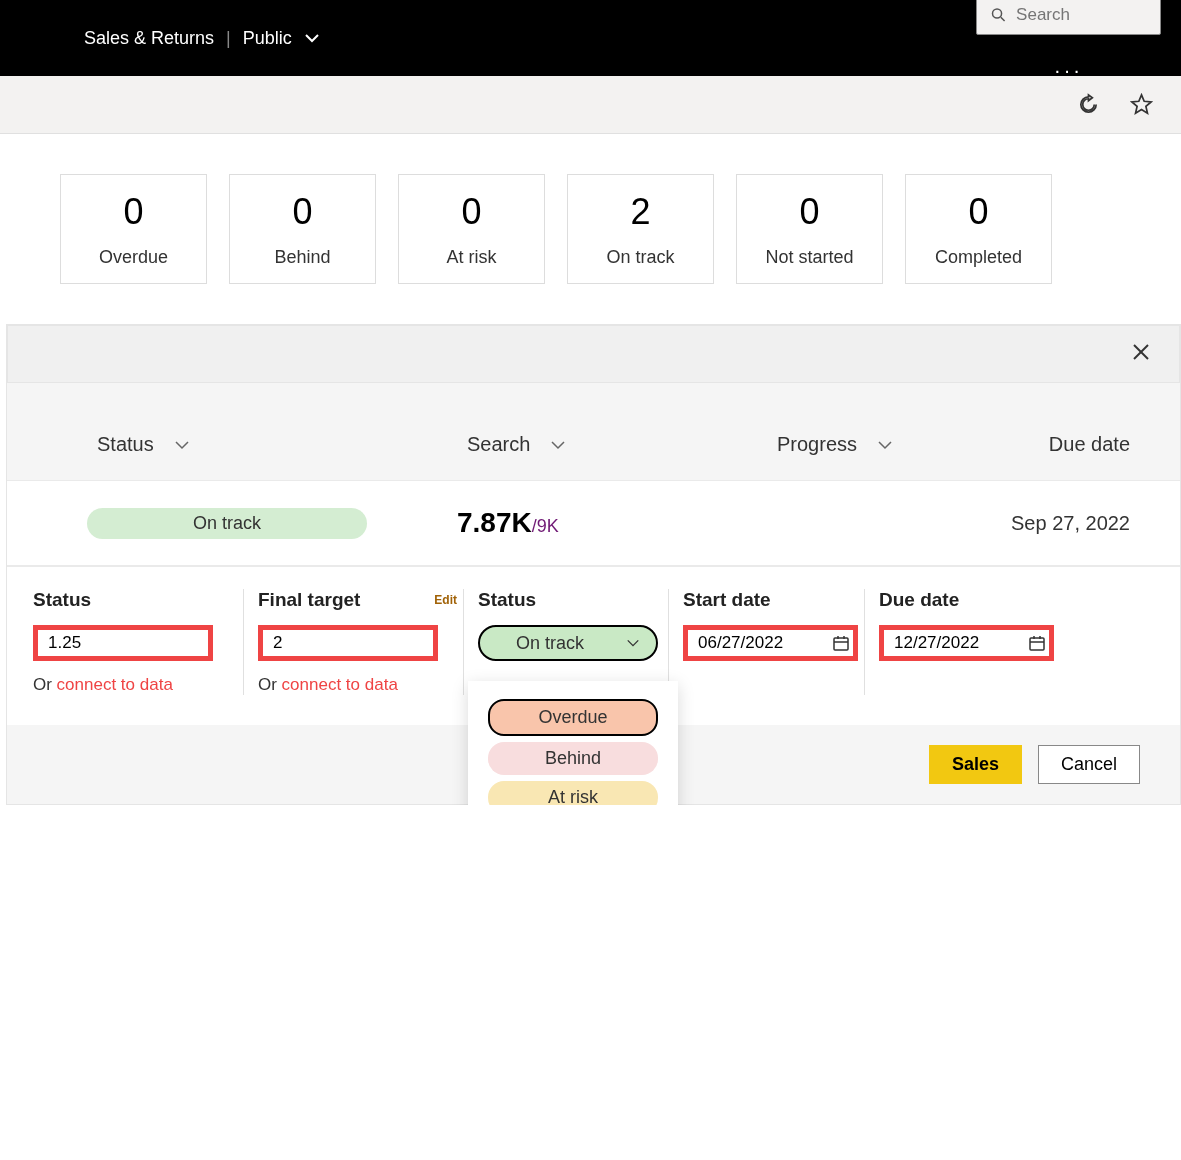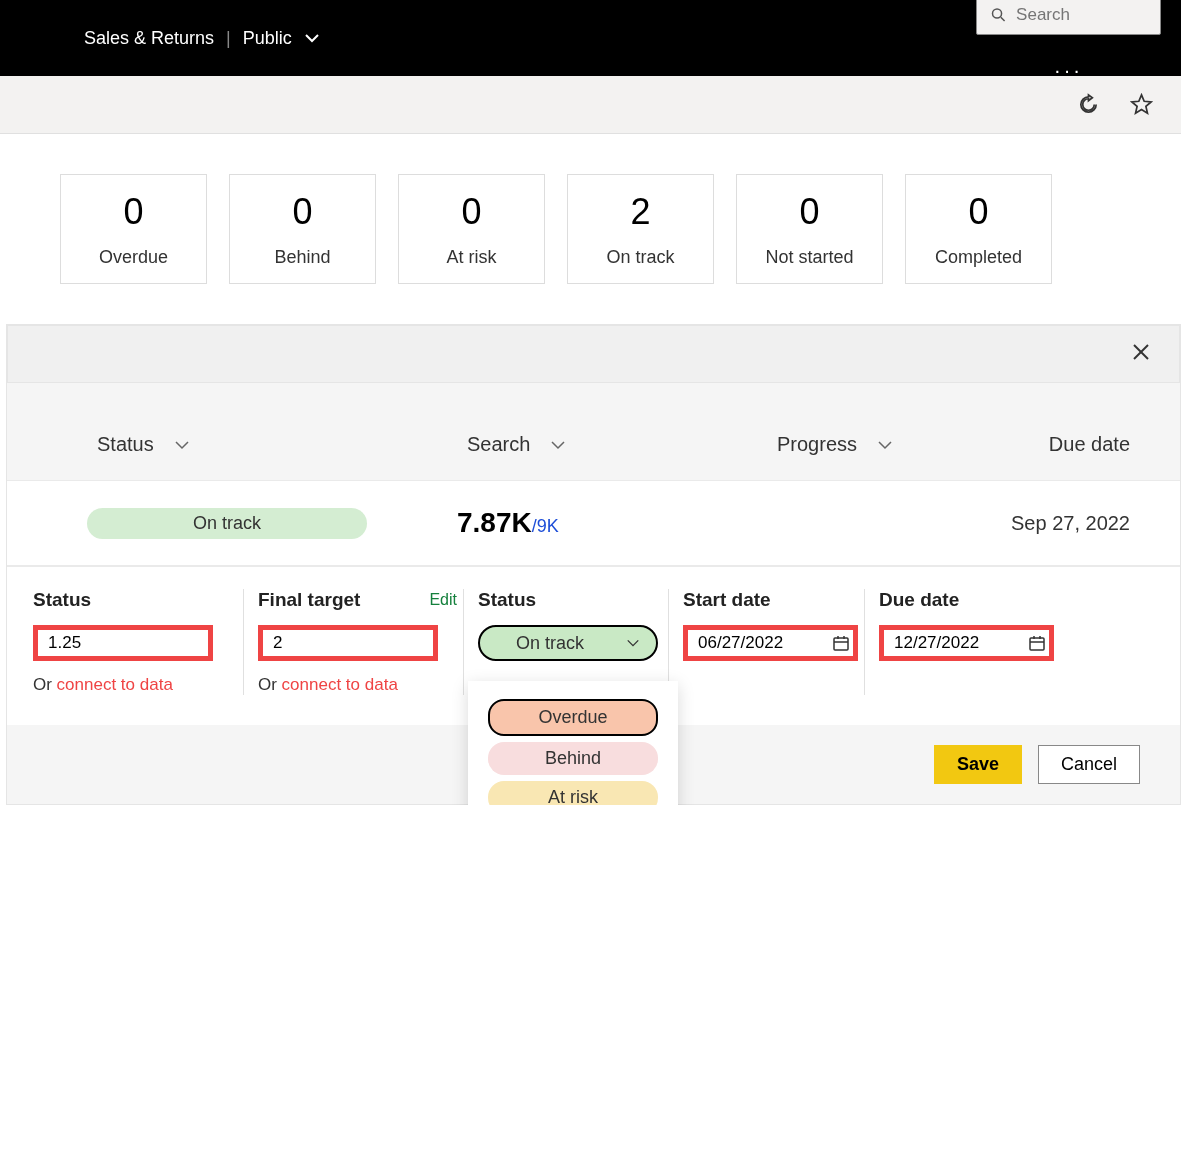--- a/index.html
+++ b/index.html
@@ -38,29 +38,29 @@
     
     .columns-row { display: grid; grid-template-columns: 370px 310px 210px 1fr; padding: 0 50px 24px 90px; align-items: center; }
     .col-header { font-size: 20px; color: #333; display: flex; align-items: center; gap: 20px; }
     .col-header svg { width: 16px; height: 10px; stroke: #666; fill: none; }
     .col-due { justify-content: flex-end; }
 
     
     .data-row { background: #fff; display: grid; grid-template-columns: 370px 310px 210px 1fr; padding: 26px 50px 26px 80px; align-items: center; border-top: 1px solid #eaeaea; border-bottom: 1px solid #eaeaea; }
     .status-pill { background: #d4edd2; color: #333; padding: 5px 40px; border-radius: 16px; font-size: 18px; display: inline-block; width: 280px; text-align: center; }
     .value-cell { font-size: 28px; font-weight: 600; color: #000; }
-    .value-cell .denom { font-size: 18px; font-weight: 400; color: #1d4ed8; }
+    .value-cell .denom { font-size: 18px; font-weight: 400; color: #701a75; }
     .due-cell { font-size: 20px; color: #333; text-align: right; }
 
     
     .edit-form { background: #fff; display: grid; grid-template-columns: 210px 220px 205px 196px 196px; padding: 22px 26px 30px 26px; gap: 0; border-top: 1px solid #eaeaea; }
     .form-cell { padding: 0 6px; border-left: 1px solid #e0e0e0; padding-left: 14px; position: relative; }
     .form-cell:first-child { border-left: none; padding-left: 0; }
     .form-label { font-size: 19px; font-weight: 600; color: #222; margin-bottom: 14px; display: flex; justify-content: space-between; align-items: center; }
-    .edit-link { font-size: 16px; font-weight: 400; color: #15803d; }
+    .edit-link { font-size: 12px; font-weight: 700; color: #a16207; }
     .text-input { border: 5px solid #ef4444; height: 36px; padding: 0 10px; font-size: 17px; width: 100%; max-width: 180px; }
     .help-text { font-size: 17px; color: #333; margin-top: 14px; }
     .help-text a { color: #ef4444; text-decoration: none; }
     .date-wrap { position: relative; max-width: 180px; }
     .date-wrap svg { position: absolute; right: 8px; top: 50%; transform: translateY(-50%); width: 18px; height: 18px; }
 
     .status-select { border: 2px solid #000; border-radius: 18px; background: #c9e9c5; height: 36px; width: 180px; display: flex; align-items: center; justify-content: space-between; padding: 0 16px 0 36px; font-size: 18px; color: #333; }
     .status-select svg { width: 14px; height: 10px; stroke: #333; fill: none; }
 
     
@@ -246,17 +246,17 @@
               <rect x="2" y="4" width="14" height="12" rx="1"></rect>
               <line x1="2" y1="8" x2="16" y2="8"></line>
               <line x1="6" y1="2" x2="6" y2="5"></line>
               <line x1="12" y1="2" x2="12" y2="5"></line>
             </svg>
         </div>
       </div>
     </div>
 
     <div class="btn-row">
-      <button class="btn btn-save">Save</button>
+      <button class="btn btn-save">Sales</button>
       <button class="btn">Cancel</button>
     </div>
   </div>
 </div>
 
 </body></html>

